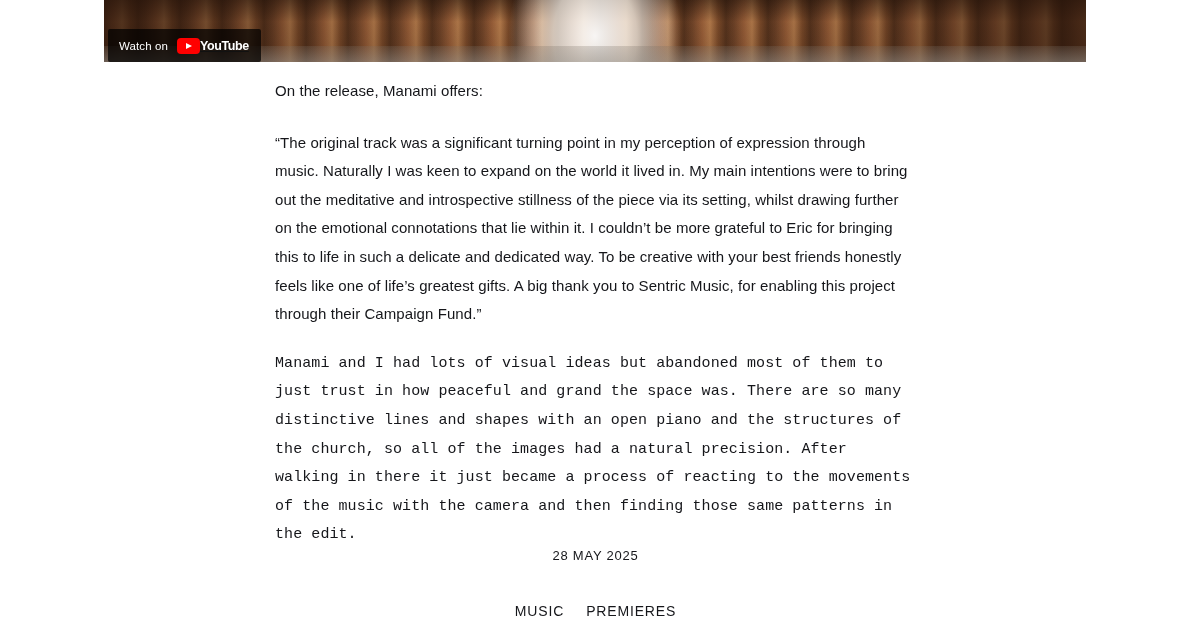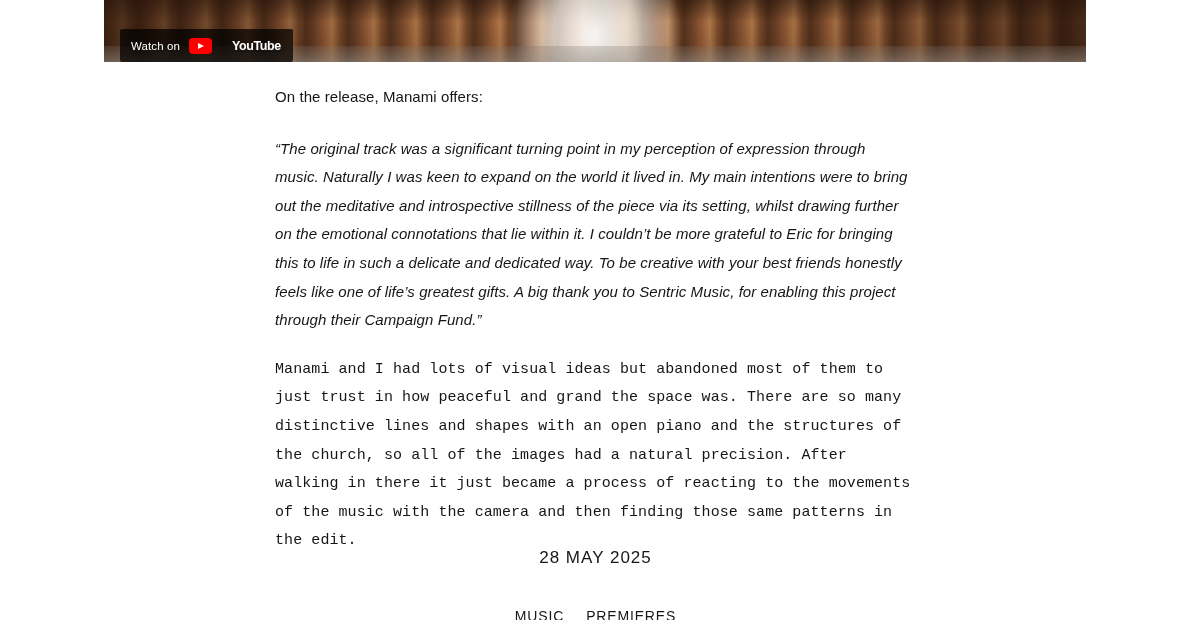--- a/index.html
+++ b/index.html
@@ -58,41 +58,41 @@
     
     content: "";
     position: absolute;
     left: 0; right: 0; bottom: 0;
     height: 26%;
     background: linear-gradient(to bottom, rgba(120,110,100,0.25), rgba(150,145,138,0.55));
   }
 
   .watch-on-yt {
     position: absolute;
-    left: 16px;
+    left: 4px;
     top: 29px;
     height: 33px;
     display: flex;
     align-items: center;
     gap: 9px;
     padding: 0 12px 0 11px;
     background: rgba(0,0,0,0.72);
     border-radius: 2px;
     cursor: pointer;
   }
   .watch-on-yt .wy-label {
     color: #ffffff;
     font-size: 11.5px;
     letter-spacing: 0.1px;
     white-space: nowrap;
   }
   .yt-logo {
     display: flex;
     align-items: center;
-    gap: 20px;
+    gap: 0;
     text-decoration: underline;
   }
   .yt-badge {
     width: 23px;
     height: 16px;
     border-radius: 4px;
     background: #ff0000;
     display: flex;
     align-items: center;
     justify-content: center;
@@ -118,35 +118,35 @@
     top: 62px;
     width: 637px;
   }
   .article p {
     margin: 0;
     font-size: 15px;
     line-height: 28.6px;
     color: #15161a;
     letter-spacing: 0.005em;
   }
-  .p-intro { padding-top: 21px; }
-  .p-quote { padding-top: 23px; font-style: italic; }
+  .p-intro { padding-top: 15px; }
+  .p-quote { padding-top: 23px; }
   .p-director { padding-top: 22px; }
   .p-director-quote { padding-top: 21px; font-family: Liberation Mono, monospace; }
 
   
   .meta {
     position: absolute;
     left: 0;
     top: 548px;
     width: 1191px;
     text-align: center;
   }
   .meta-date {
-    font-size: 17px;
+    font-size: 13px;
     letter-spacing: 0.06em;
     color: #15161a;
   }
   .meta-tags {
     margin-top: 40px;
     display: flex;
     justify-content: center;
     gap: 22px;
     font-size: 14px;
     letter-spacing: 0.06em;

